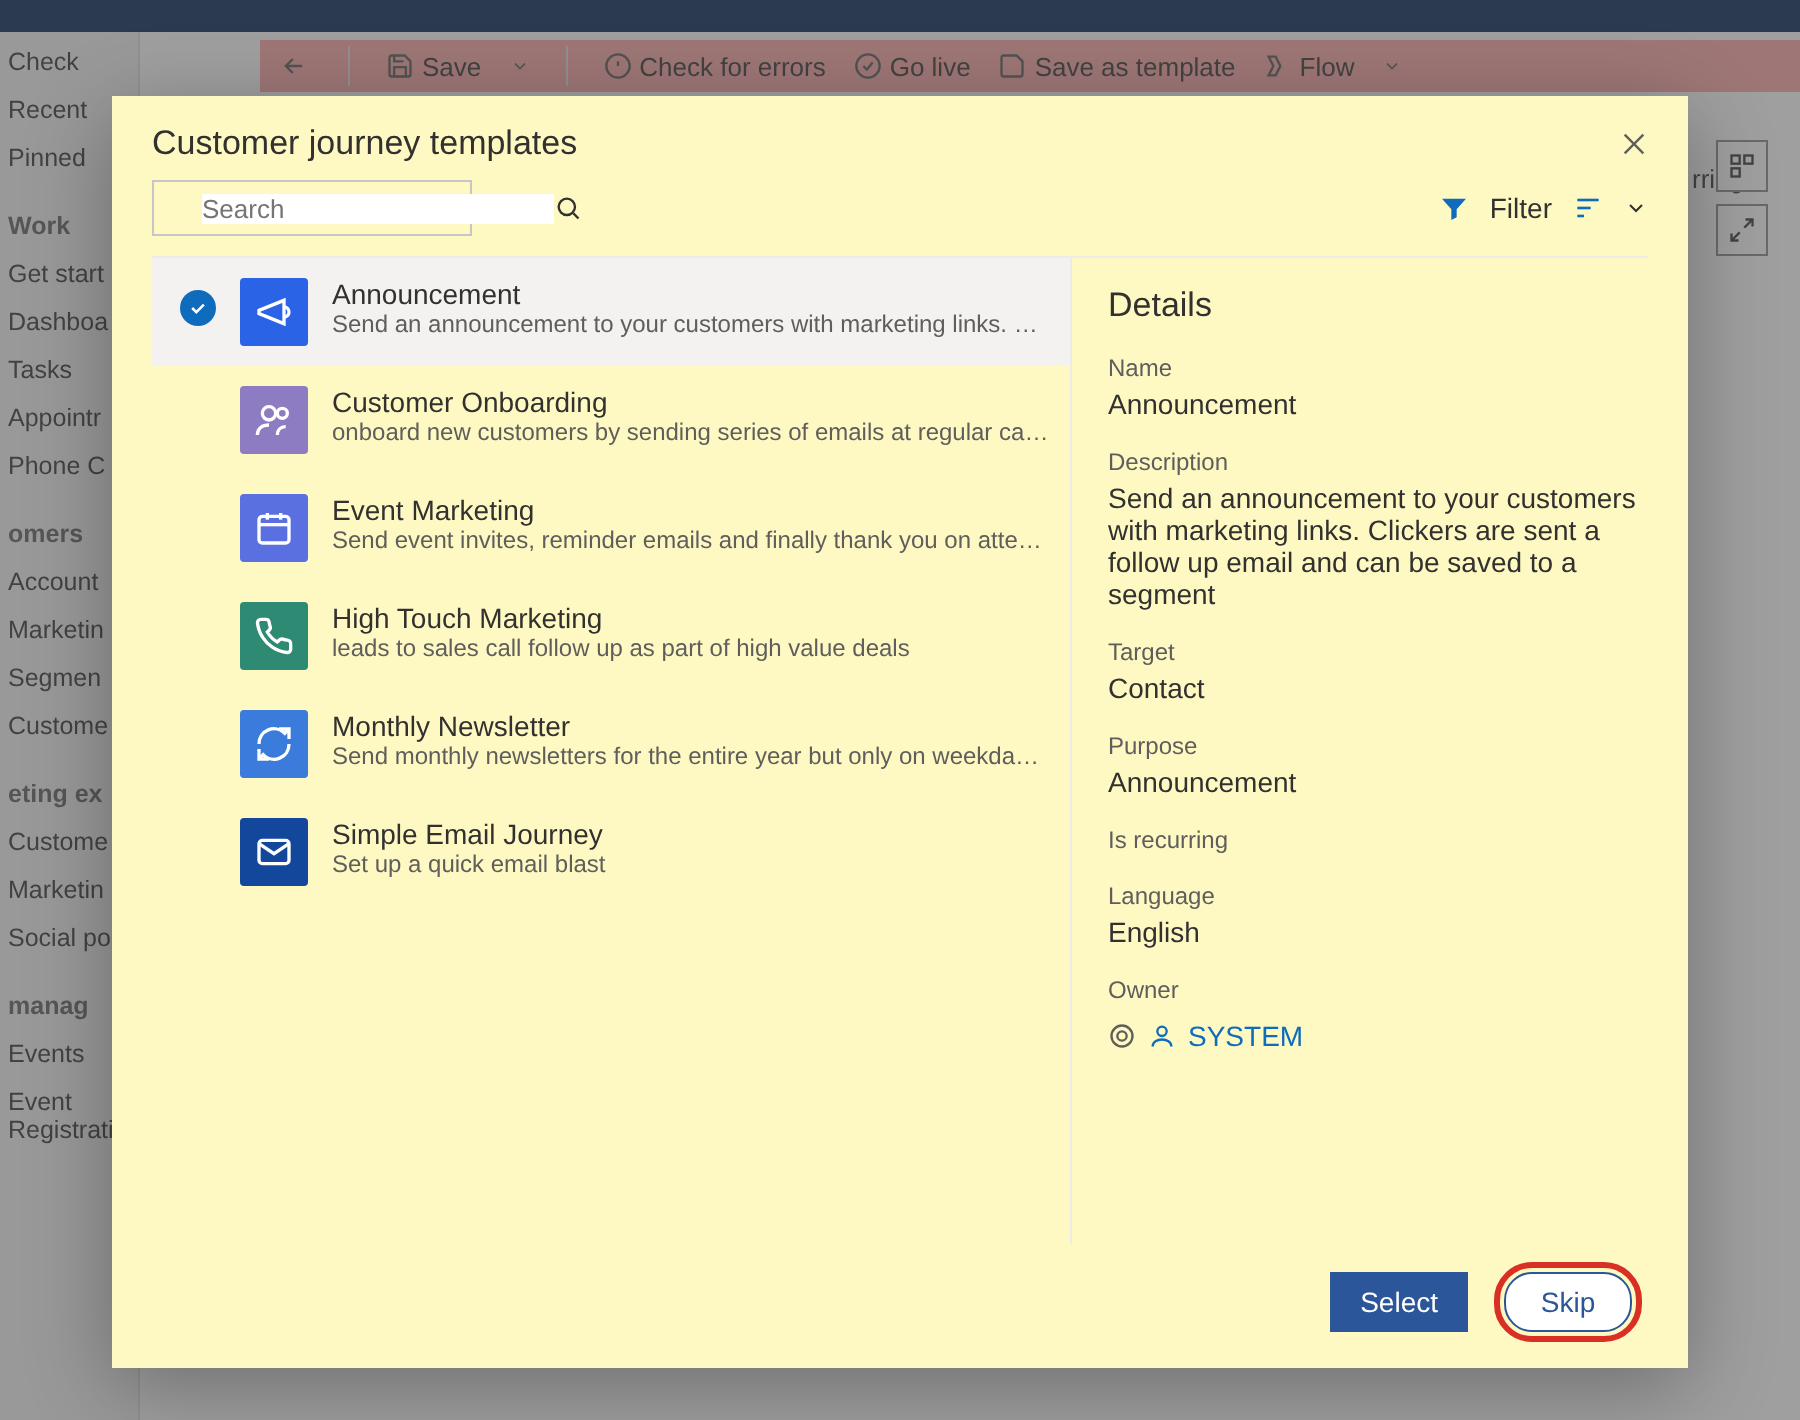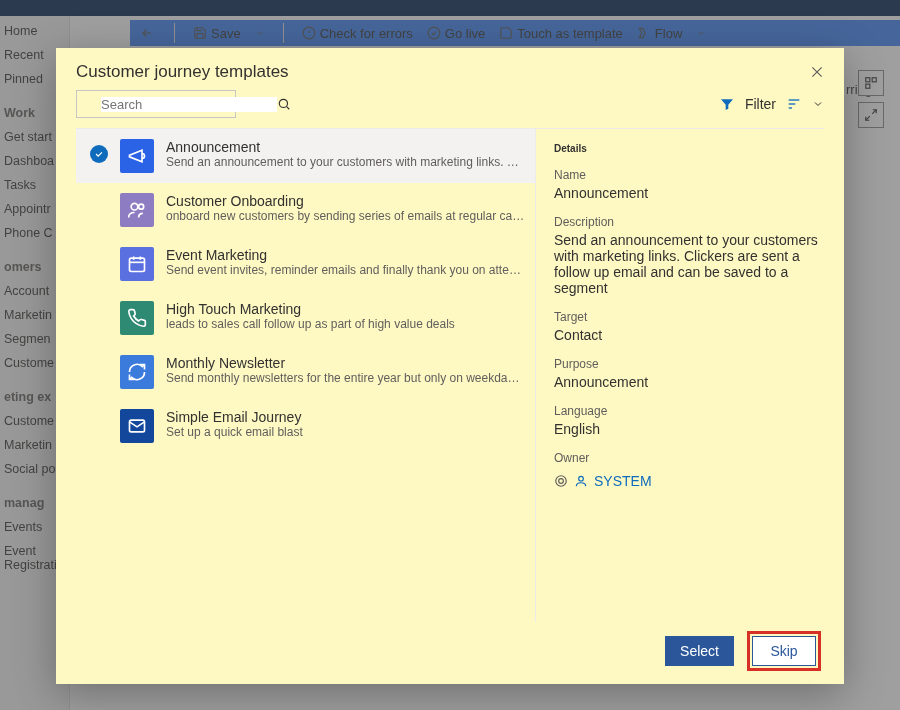--- a/index.html
+++ b/index.html
@@ -1,21 +1,21 @@
 <!DOCTYPE html>
 <html><head>
 <meta charset="utf-8">
 <style>
   * { box-sizing: border-box; margin: 0; padding: 0; }
   html, body { width: 900px; height: 710px; overflow: hidden; font-family: "Segoe UI", Tahoma, sans-serif; font-size: 13px; color: #323130; }
   
   .bg-layer { position: absolute; inset: 0; background: #fff; }
   .bg-overlay { position: absolute; inset: 0; background: rgba(80,80,80,0.55); }
   .bg-topbar { position: absolute; left:0; right:0; top:0; height:16px; background:#002050; }
-  .bg-cmdbar { position: absolute; left:130px; right:0; top:20px; height:26px; background:#3b82f6; display:flex; align-items:center; gap:14px; color:#323130; font-size:13px; padding-left:8px; }
+  .bg-cmdbar { position: absolute; left:130px; right:0; top:20px; height:26px; background:#fca5a5; display:flex; align-items:center; gap:14px; color:#323130; font-size:13px; padding-left:8px; }
   .bg-cmdbar .item { display:flex; align-items:center; gap:4px; }
   .bg-cmdbar .divider { width:1px; height:20px; background:#ddd; margin:0 4px; }
   .bg-side { position:absolute; left:0; top:16px; width:70px; bottom:0; background:#f3f2f1; padding:8px 4px; font-size:12.5px; color:#323130; display:flex; flex-direction:column; gap:10px; border-right:1px solid #e1dfdd;}
   .bg-side .hdr { font-weight:600; color:#605e5c; margin-top:10px; }
   .bg-right { position:absolute; right:12px; top:70px; width:30px; height:110px; }
   .iconbox { width:26px; height:26px; border:1px solid #888; background:#fff; display:flex; align-items:center; justify-content:center; margin-bottom:6px; color:#333;}
   
   .modal { position:absolute; left:56px; top:48px; right:56px; bottom:26px; background:#fef9c3; box-shadow:0 10px 40px rgba(0,0,0,0.3); display:flex; flex-direction:column; }
   .modal-header { padding:14px 20px 8px 20px; font-size:17px; font-weight:400; display:flex; justify-content:space-between; align-items:center;}
   .close-x { width:14px; height:14px; cursor:pointer; }
@@ -28,30 +28,30 @@
   .left-list { flex:0 0 460px; border-right:1px solid #edebe9; overflow-y:auto; }
   .template-item { display:flex; gap:12px; padding:10px 10px 10px 14px; cursor:pointer; }
   .template-item.selected { background:#f3f2f1; }
   .sel-dot { width:18px; height:18px; border-radius:50%; flex:0 0 18px; margin-top:6px; display:flex; align-items:center; justify-content:center; }
   .sel-dot.on { background:#0f6cbd; }
   .icon-tile { width:34px; height:34px; flex:0 0 34px; display:flex; align-items:center; justify-content:center; color:#fff; border-radius:2px; }
   .tmpl-text { flex:1; min-width:0; }
   .tmpl-title { font-size:14px; color:#323130; }
   .tmpl-desc { font-size:12px; color:#605e5c; white-space:nowrap; overflow:hidden; text-overflow:ellipsis; }
   .right-details { flex:1; padding:14px 4px 10px 18px; overflow-y:auto; }
-  .right-details h3 { font-size:10px; font-weight:700; }
+  .right-details h3 { font-size:17px; font-weight:400; }
   .detail-label { font-size:12px; color:#605e5c; margin-top:14px; }
   .detail-value { font-size:14px; color:#323130; margin-top:3px; }
   .owner-row { display:flex; align-items:center; gap:6px; color:#0f6cbd; margin-top:8px; font-size:14px; }
   .owner-row svg { width:14px; height:14px; }
   .footer { display:flex; justify-content:flex-end; gap:18px; padding:14px 28px 18px 20px; }
   .btn { min-width:64px; height:30px; padding:0 14px; font-size:14px; display:flex; align-items:center; justify-content:center; cursor:pointer; }
   .btn-primary { background:#2b579a; color:#fff; border:1px solid #2b579a; }
   .btn-secondary { background:#fff; color:#2b579a; border:1px solid #2b579a; }
-  .btn-secondary.highlight { outline:3px solid #d93025; outline-offset:2px; }
+  .btn-secondary.highlight { outline:3px solid #d93025; outline-offset:2px;border-radius:14px; }
   svg { display:block; }
 </style>
 </head>
 <body>
 
 <div class="bg-layer">
   <div class="bg-topbar"></div>
 
   <div class="bg-cmdbar">
     <span class="item">
@@ -86,37 +86,37 @@
         <svg width="14" height="14" viewBox="0 0 24 24" fill="none" stroke="#555" stroke-width="2">
           <circle cx="12" cy="12" r="10"></circle>
           <polyline points="8 12 11 15 16 9"></polyline>
         </svg>
         <span>Go live</span>
       </span>
     <span class="item">
         <svg width="14" height="14" viewBox="0 0 24 24" fill="none" stroke="#555" stroke-width="2">
           <path d="M19 21H5a2 2 0 0 1-2-2V5a2 2 0 0 1 2-2h11l5 5v11a2 2 0 0 1-2 2z"></path>
         </svg>
-        <span>Touch as template</span>
+        <span>Save as template</span>
       </span>
     <span class="item">
         <svg width="14" height="14" viewBox="0 0 24 24" fill="none" stroke="#555" stroke-width="2">
           <path d="M4 4h6l4 8-4 8H4l4-8z"></path>
         </svg>
         <span>Flow</span>
       </span>
     <span class="item">
         <svg width="10" height="10" viewBox="0 0 24 24" fill="none" stroke="#555" stroke-width="2">
           <polyline points="6 9 12 15 18 9"></polyline>
         </svg>
       </span>
   </div>
 
   <div class="bg-side">
-    <div>Home</div>
+    <div>Check</div>
     <div>Recent</div>
     <div>Pinned</div>
     <div class="hdr">Work</div>
     <div>Get start</div>
     <div>Dashboa</div>
     <div>Tasks</div>
     <div>Appointr</div>
     <div>Phone C</div>
     <div class="hdr">omers</div>
     <div>Account</div>
@@ -290,20 +290,21 @@
     <div class="right-details">
       <h3>Details</h3>
       <div class="detail-label">Name</div>
       <div class="detail-value">Announcement</div>
       <div class="detail-label">Description</div>
       <div class="detail-value" style="white-space:normal;">Send an announcement to your customers with marketing links. Clickers are sent a follow up email and can be saved to a segment</div>
       <div class="detail-label">Target</div>
       <div class="detail-value">Contact</div>
       <div class="detail-label">Purpose</div>
       <div class="detail-value">Announcement</div>
+      <div class="detail-label">Is recurring</div>
       <div class="detail-label">Language</div>
       <div class="detail-value">English</div>
       <div class="detail-label">Owner</div>
       <div class="owner-row">
         <span>
             <svg viewBox="0 0 24 24" fill="none" stroke="#605e5c" stroke-width="2">
               <circle cx="12" cy="12" r="9"></circle>
               <circle cx="12" cy="12" r="4"></circle>
             </svg>
           </span>

